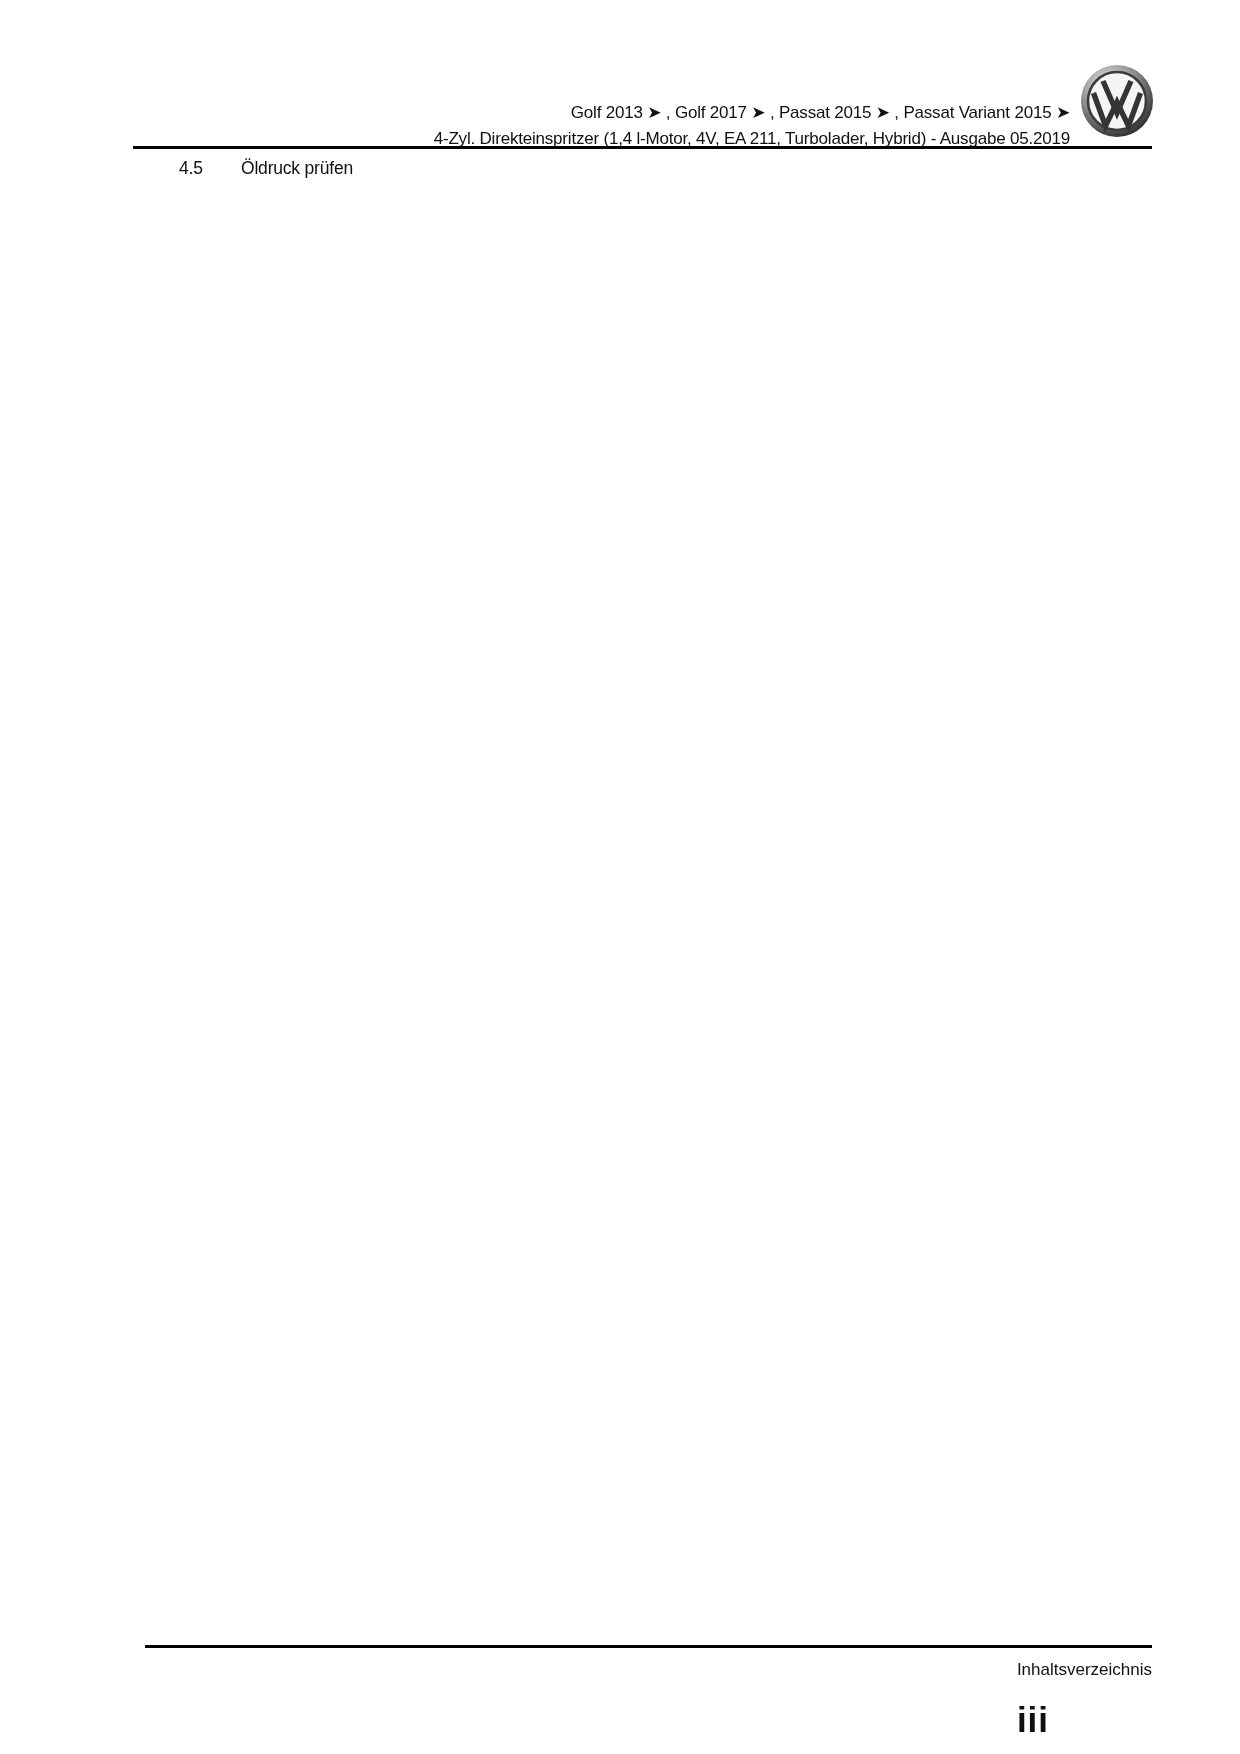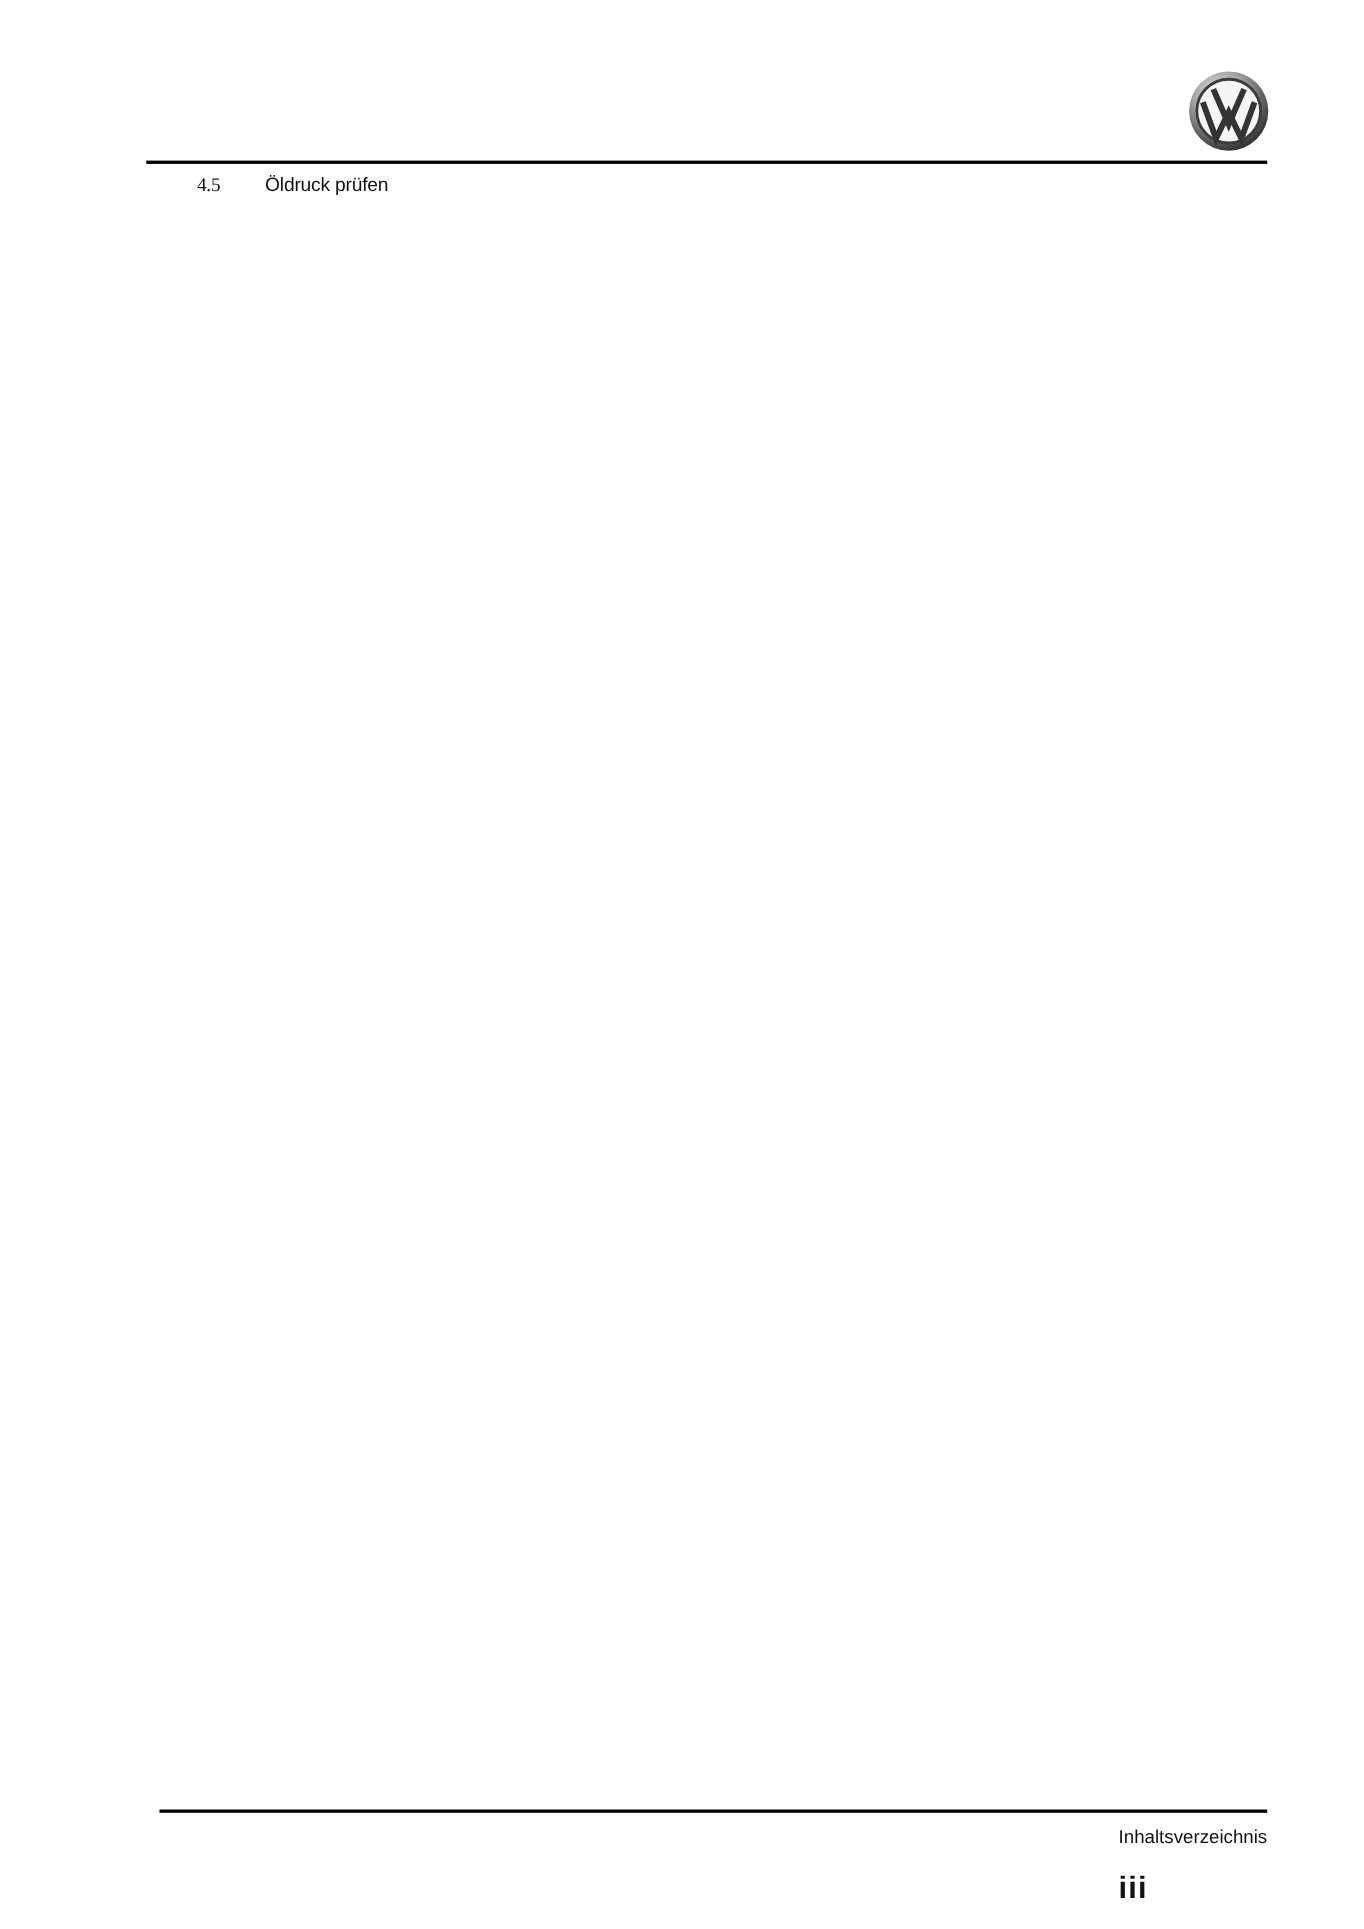--- a/index.html
+++ b/index.html
@@ -42,21 +42,21 @@
     width:1019px;
     padding-top:4px;
   }
   .row{
     display:flex;
     align-items:baseline;
     line-height:24px;
     font-size:17.5px;
     letter-spacing:-0.2px;
   }
-  .row .num{flex:none;width:62px;font-family:Liberation Serif, serif;}
+  .row .num{flex:none;width:62px;}
   .row .title{flex:none;white-space:nowrap;}
   .row .page{flex:none;min-width:46px;text-align:right;}
   .row.entry,.row.section{padding-left:46px;}
   .dots{
     flex:1 1 auto;
     height:3px;
     margin:0 8px 0 10px;
     align-self:baseline;
     background-image:repeating-linear-gradient(to right,#161616 0,#161616 2.6px,transparent 2.6px,transparent 12.5px);
   }
@@ -70,27 +70,31 @@
   .footer{
     position:absolute;
     top:1660px;
     right:88px;
     display:flex;
     align-items:baseline;
     gap:20px;
     flex-direction:column;
   }
   .footer-label{font-size:17px;}
-  .footer-page{font-size:28px;font-weight:bold;letter-spacing:1px;}
+  .footer-page{font-size:35px;font-weight:bold;letter-spacing:1px;}
 </style>
 </head>
 <body>
 
 <div class="page">
 
+  <div class="header-text">
+    <div>Golf 2013 ➤ , Golf 2017 ➤ , Passat 2015 ➤ , Passat Variant 2015 ➤</div>
+    <div>4-Zyl. Direkteinspritzer (1,4 l-Motor, 4V, EA 211, Turbolader, Hybrid) - Ausgabe 05.2019</div>
+  </div>
 
   <svg class="vw-logo" viewBox="0 0 74 74" aria-hidden="true">
     <defs>
       <radialGradient id="vwg" cx="38%" cy="30%" r="80%">
         <stop offset="0%" stop-color="#f2f2f2"></stop>
         <stop offset="45%" stop-color="#9a9a9a"></stop>
         <stop offset="100%" stop-color="#1c1c1c"></stop>
       </radialGradient>
     </defs>
     <circle cx="37" cy="37" r="36" fill="url(#vwg)"></circle>

